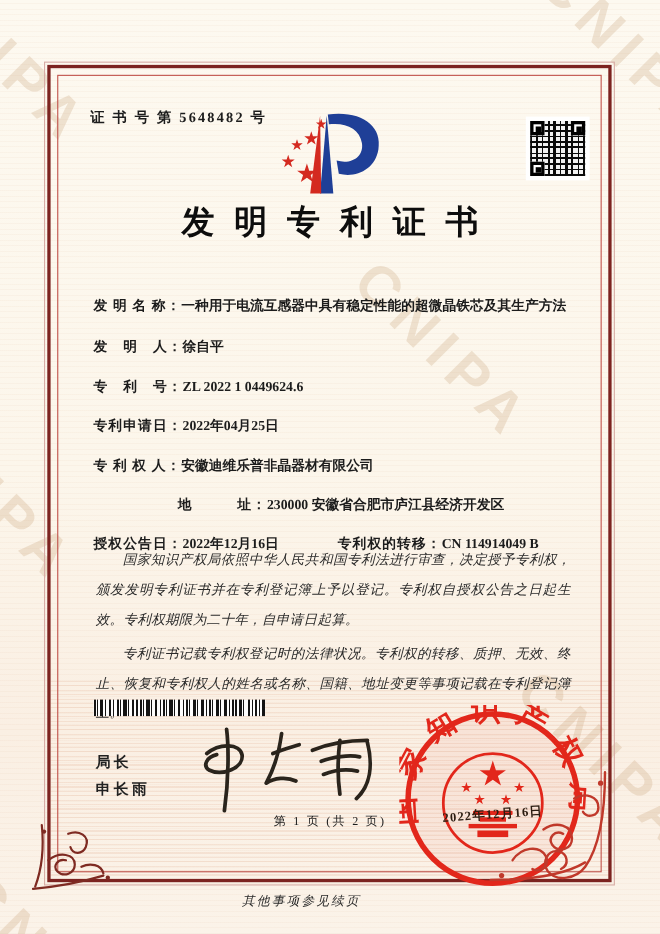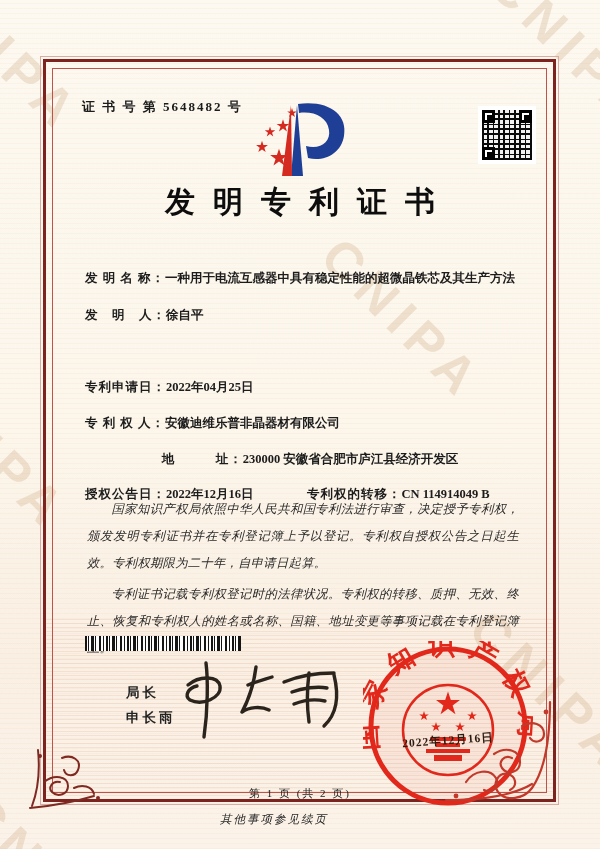--- a/index.html
+++ b/index.html
@@ -64,35 +64,35 @@
   .body-text p { text-indent:2em; margin:4px; }
 
   
   .barcode { position:absolute; left:85px; top:636px; width:156px; height:15px; z-index:4;
     background:repeating-linear-gradient(90deg,#141414 0 2px,#fdfdfd 2px 3px,#141414 3px 4px,#fdfdfd 4px 6px,#141414 6px 9px,#fdfdfd 9px 10px,#141414 10px 11px,#fdfdfd 11px 14px,#141414 14px 16px,#fdfdfd 16px 18px,#141414 18px 19px,#fdfdfd 19px 21px);
   }
 
   
   .director-label, .director-name {
     position:absolute; left:87px; z-index:4; font-family:"Liberation Sans","DejaVu Sans",sans-serif;
-    font-weight:bold; font-size:13.5px; letter-spacing:3px; color:#222;margin-left:39px;
+    font-weight:bold; font-size:13.5px; letter-spacing:3px; color:#222;
   }
   .director-label { top:684px; }
   .director-name  { top:709px; }
   .signature { position:absolute; left:168px; top:655px; z-index:4; }
 
   
   .seal { position:absolute; left:363px; top:641px; z-index:5; }
   .seal-date {
     position:absolute; left:372px; top:733px; width:152px; z-index:5; text-align:center;
     font-weight:bold; font-size:11.5px; letter-spacing:1px; color:#2b1c10;
     transform:rotate(-4deg);
   }
 
-  .page-number { position:absolute; left:0; top:786px; width:600px; text-align:center; z-index:4; font-size:11px; letter-spacing:2px; }
+  .page-number { position:absolute; left:0; top:739px; width:600px; text-align:center; z-index:4; font-size:11px; letter-spacing:2px; }
   .footer-note { position:absolute; left:0; top:812px; width:548px; text-align:center; z-index:4; font-size:11.5px; font-style:italic; letter-spacing:2px; color:#2a2a2a; }
 </style>
 </head>
 <body>
 
 <div class="page">
 
   <div class="texture-all"></div>
   <div class="texture-band"></div>
 
@@ -160,20 +160,23 @@
     </div>
   </div>
 
   <div class="patent-title">发明专利证书</div>
 
   <div class="field-row" style="top:250px;">
     <span class="lbl">发 明 名 称：</span><span>一种用于电流互感器中具有稳定性能的超微晶铁芯及其生产方法</span>
   </div>
   <div class="field-row" style="top:287px;">
     <span class="lbl">发　明　人：</span><span>徐自平</span>
+  </div>
+  <div class="field-row" style="top:323px;">
+    <span class="lbl">专　利　号：</span><span>ZL 2022 1 0449624.6</span>
   </div>
   <div class="field-row" style="top:359px;">
     <span class="lbl">专利申请日：</span><span>2022年04月25日</span>
   </div>
   <div class="field-row" style="top:395px;">
     <span class="lbl">专 利 权 人：</span><span>安徽迪维乐普非晶器材有限公司</span>
   </div>
   <div class="field-row" style="top:431px;text-align:center;">
     <span class="lbl">地　　　址：</span><span>230000 安徽省合肥市庐江县经济开发区</span>
   </div>

